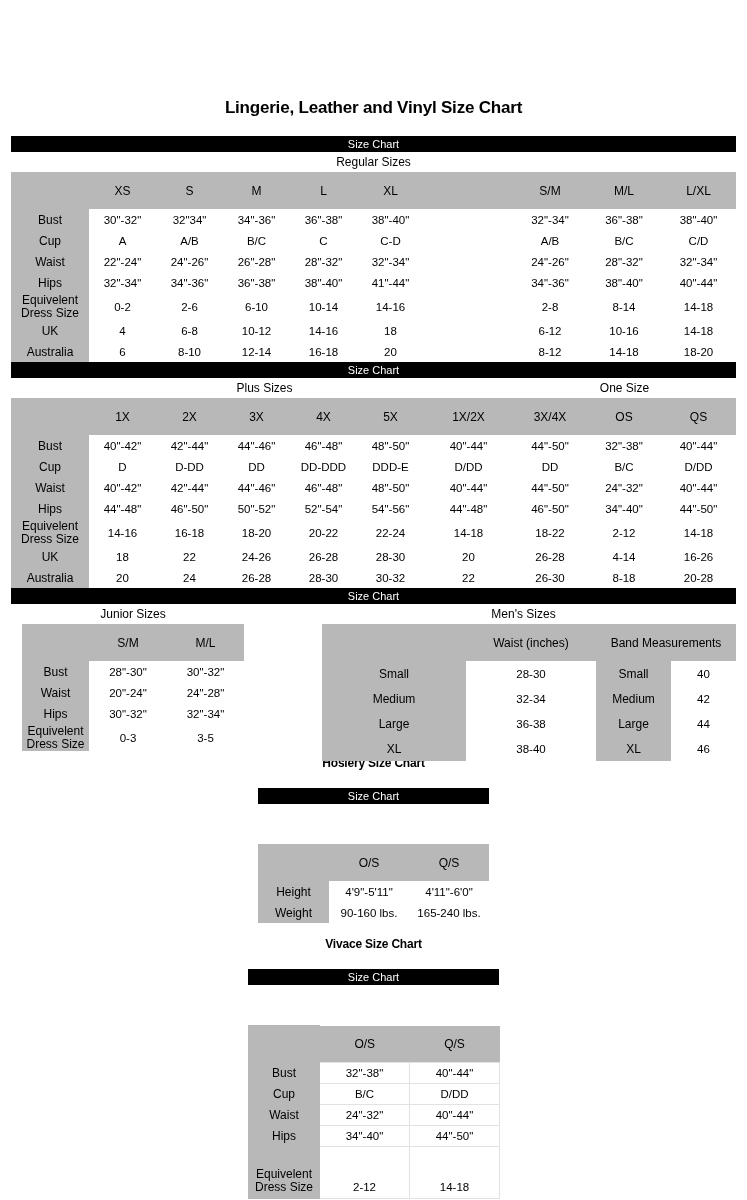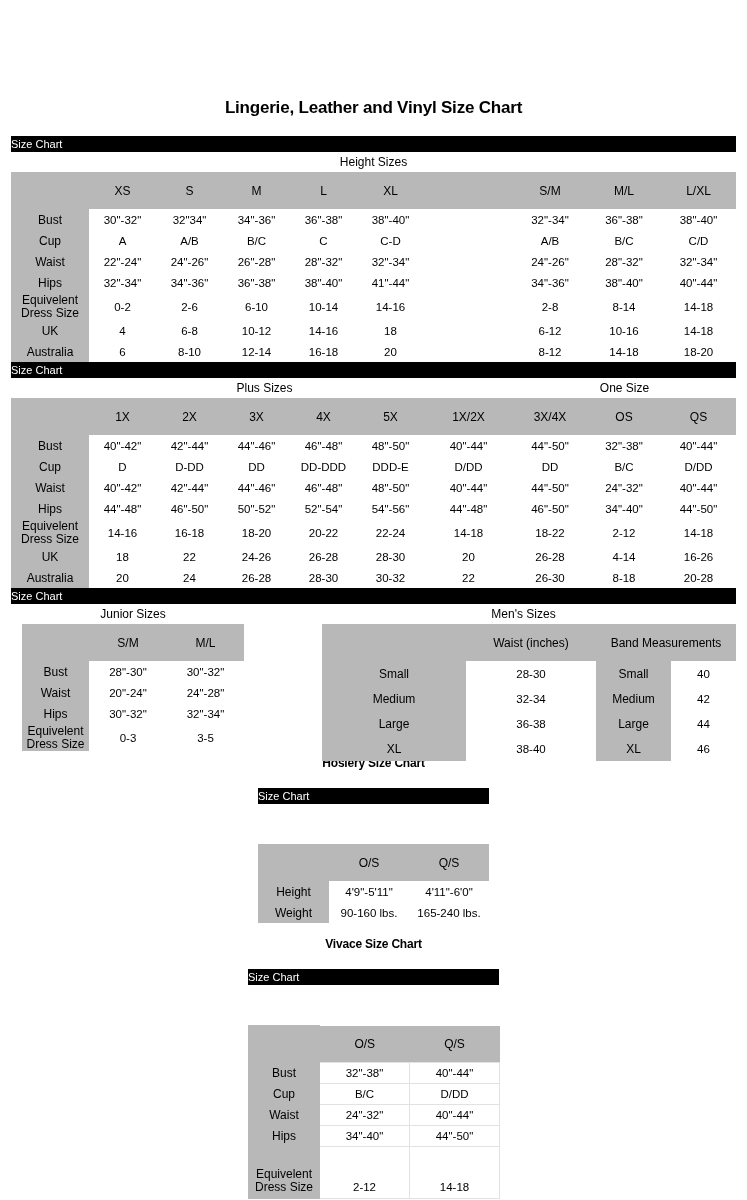--- a/index.html
+++ b/index.html
@@ -34,20 +34,21 @@
     color: #000;
     letter-spacing: -0.2px;
   }
 
   
   .chart-block { width: 725px; margin: 0 auto; }
 
   .black-bar {
     background: #000000;
     color: #ffffff;
+    text-align: center;
     font-size: 11px;
     height: 16px;
     line-height: 16px;
     width: 100%;
   }
   .group-row {
     width: 100%;
     height: 20px;
     line-height: 20px;
     font-size: 12px;
@@ -104,21 +105,21 @@
 
 <div class="page">
 
   <div style="height:98px"></div>
   <div class="main-title">Lingerie, Leather and Vinyl Size Chart</div>
 
   <div style="height:18px"></div>
   <div class="chart-block">
     <div class="black-bar">Size Chart</div>
     <div class="group-row">
-      <div class="group-label" style="left:0;width:725px">Height Sizes</div>
+      <div class="group-label" style="left:0;width:725px">Regular Sizes</div>
     </div>
     <table class="sz">
       <colgroup>
         <col style="width:78px">
           <col style="width:67px">
           <col style="width:67px">
           <col style="width:67px">
         <col style="width:67px">
           <col style="width:67px">
           <col style="width:89px">

